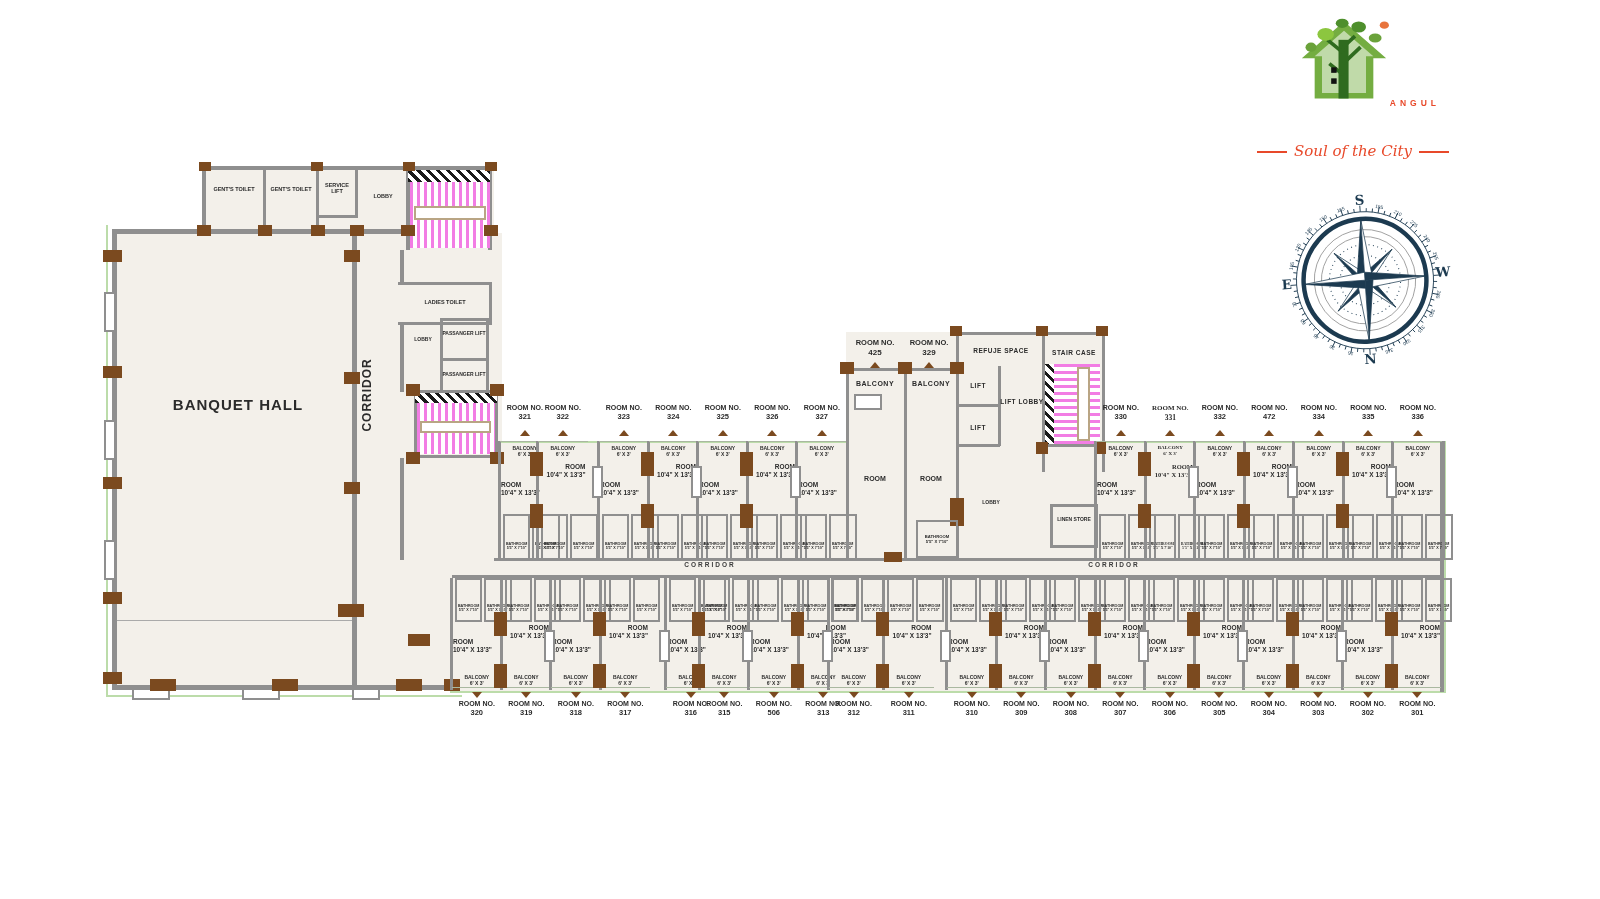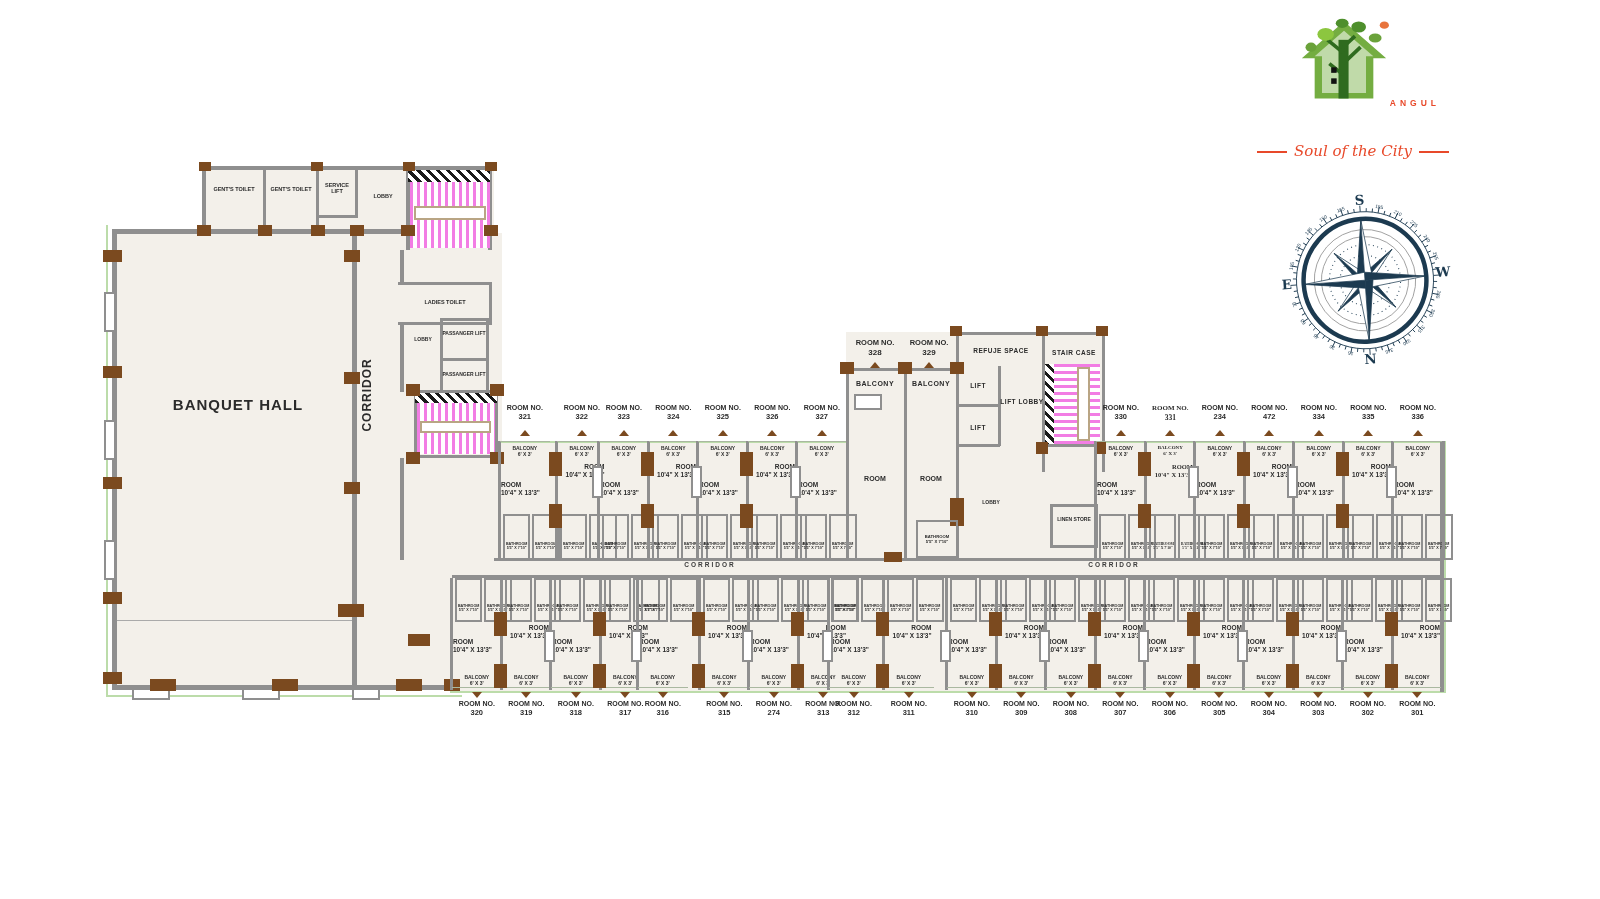--- a/index.html
+++ b/index.html
@@ -382,21 +382,21 @@
     <div class="bx" style="left:916px;top:520px;width:42px;height:38px">
       <div class="bt">
           <span>BATHROOM</span>
           <span>5'5" X 7'10"</span>
         </div>
     </div>
 
     <div class="abs" style="left:846px;top:338px;width:112px;height:222px">
       <div class="mrn" style="left:0;top:0;width:58px">
         <span class="a">ROOM NO.</span>
-          <span class="n">328</span>
+          <span class="n">425</span>
       </div>
       <div class="mtri" style="left:29px;margin-left:-5px"></div>
       <div class="mrn" style="left:58px;top:0;width:50px">
         <span class="a">ROOM NO.</span>
           <span class="n">329</span>
       </div>
       <div class="mtri" style="left:83px;margin-left:-5px"></div>
       <div class="mu" style="left:0;top:32px;width:58px;height:190px">
         <div class="mb">BALCONY</div>
         <div class="mr">ROOM</div>
@@ -428,21 +428,21 @@
         <span>BATHROOM</span>
         <span>5'5" X 7'10"</span>
       </div>
       <div class="bath">
         <span>BATHROOM</span>
         <span>5'5" X 7'10"</span>
       </div>
     </div>
 
   </div>
-        <div class="unit t hi pairwall" style="left: 57px;">
+        <div class="unit t hi pairwall" style="left: 38px;">
     <div class="rn">
       <span class="rn1">ROOM NO.</span>
       <span class="rn2 num">322</span>
     </div>
     <i class="tri"></i>
     <div class="zone balc">
       <span>BALCONY</span>
       <span>6' X 3'</span>
     </div>
     <div class="zone rm">
@@ -652,21 +652,21 @@
         <span>5'5" X 7'10"</span>
       </div>
     </div>
     <i class="c c1"></i>
     <i class="c c2"></i>
 
   </div>
         <div class="unit t lo winwall" style="left: 99px;">
     <div class="rn">
       <span class="rn1">ROOM NO.</span>
-      <span class="rn2 num">234</span>
+      <span class="rn2 num">332</span>
     </div>
     <i class="tri"></i>
     <div class="zone balc">
       <span>BALCONY</span>
       <span>6' X 3'</span>
     </div>
     <div class="zone rm">
       <span>ROOM</span>
       <span>10'4" X 13'3"</span>
     </div>
@@ -897,21 +897,21 @@
       </div>
       <div class="bath">
         <span>BATHROOM</span>
         <span>5'5" X 7'10"</span>
       </div>
     </div>
     <i class="c c1"></i>
     <i class="c c2"></i>
 
   </div>
-        <div class="unit b lo winwall" style="left: 186px;">
+        <div class="unit b lo winwall" style="left: 214px;">
     <div class="rn">
       <span class="rn1">ROOM NO.</span>
       <span class="rn2 num">316</span>
     </div>
     <i class="tri"></i>
     <div class="zone balc">
       <span>BALCONY</span>
       <span>6' X 3'</span>
     </div>
     <div class="zone rm">
@@ -955,21 +955,21 @@
         <span>5'5" X 7'10"</span>
       </div>
     </div>
     <i class="c c1"></i>
     <i class="c c2"></i>
 
   </div>
         <div class="unit b lo winwall" style="left: 297px;">
     <div class="rn">
       <span class="rn1">ROOM NO.</span>
-      <span class="rn2 num">274</span>
+      <span class="rn2 num">506</span>
     </div>
     <i class="tri"></i>
     <div class="zone balc">
       <span>BALCONY</span>
       <span>6' X 3'</span>
     </div>
     <div class="zone rm">
       <span>ROOM</span>
       <span>10'4" X 13'3"</span>
     </div>

